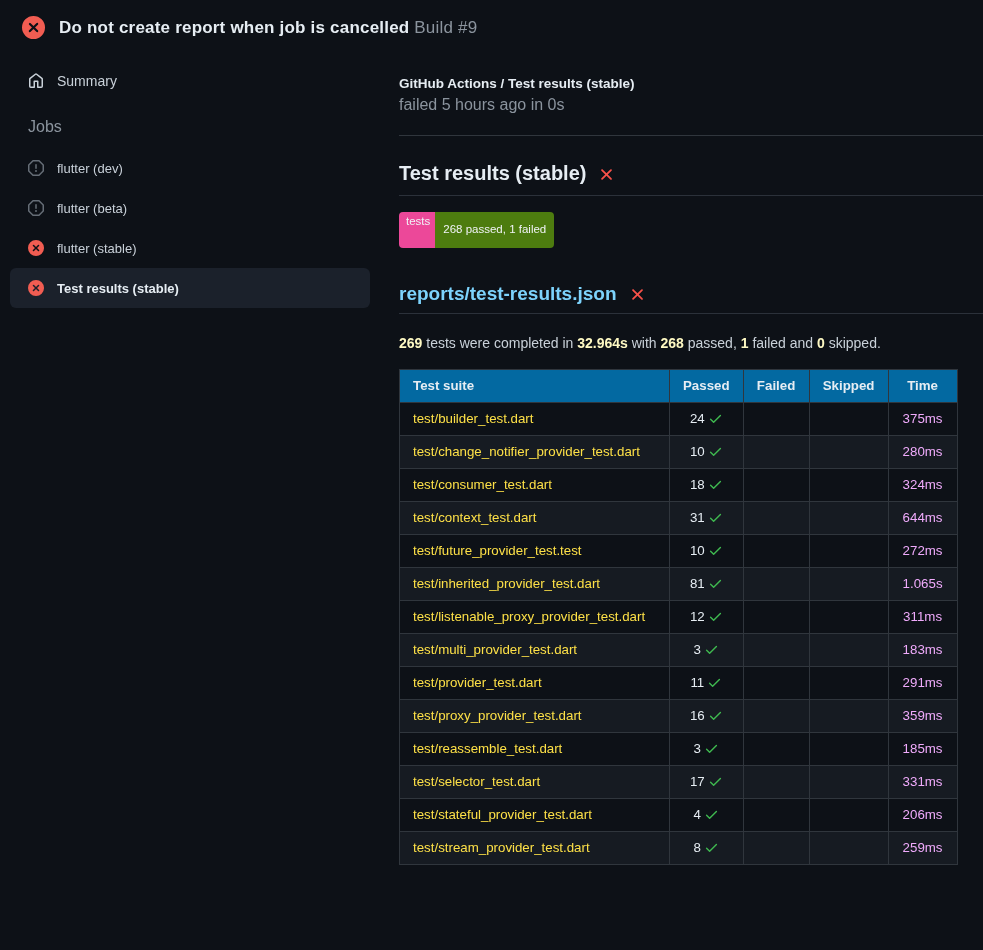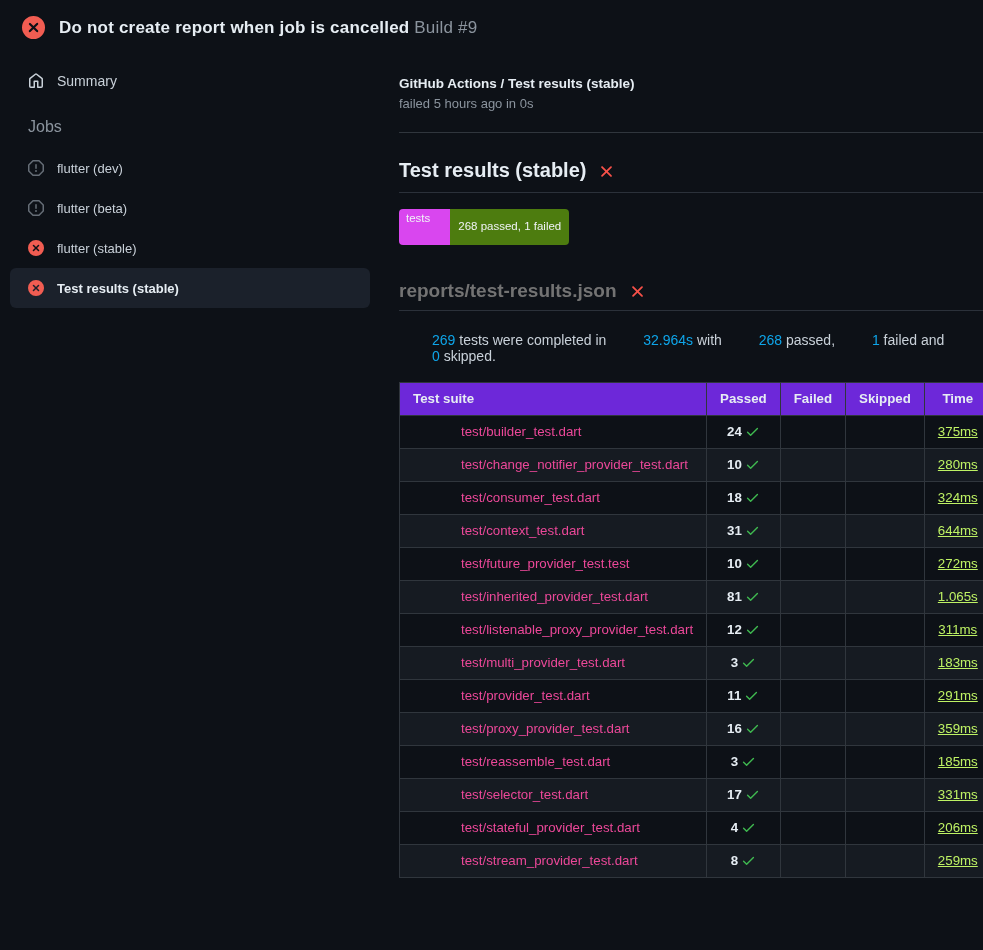--- a/index.html
+++ b/index.html
@@ -35,63 +35,63 @@
   .job-item {
     display: flex; align-items: center; gap: 13px;
     height: 40px; margin: 0 10px; padding: 0 18px;
     border-radius: 6px; font-size: 13px; color: #c9d1d9; cursor: pointer;
   }
   .job-item.selected { background: #1b212b; font-weight: 700; color: #e6edf3; }
 
   
   .main { flex: 1; padding: 27px 0 0 19px; min-width: 0; }
   .breadcrumb { font-size: 13.5px; font-weight: 700; }
-  .status-line { font-size: 13px; color: #8b949e; margin-top: 5px; }
+  .status-line { font-size: 16px; color: #8b949e; margin-top: 5px; }
   .top-divider { border-bottom: 1px solid #30363d; margin-top: 21px; }
 
   .section-heading {
     margin-top: 26px; padding-bottom: 10px;
     border-bottom: 1px solid #2b313a;
     font-size: 20px; font-weight: 600;
     display: flex; align-items: center; gap: 11px;
   }
   .badge { display: inline-flex; margin-top: 16px; font-size: 11.5px; line-height: 1;
            border-radius: 4px; overflow: hidden; color: #f0f3f6; }
-  .badge-label { background: #d946ef; padding: 4px 20px 4px 7px; }
+  .badge-label { background: #ec4899; padding: 4px 5px 4px 7px; }
   .badge-value { background: #4d7c0f; padding: 12px 8px; }
 
   .report-heading {
     margin-top: 35px; padding-bottom: 8px;
     border-bottom: 1px solid #2b313a;
     font-size: 19px; font-weight: 600;
     display: flex; align-items: center; gap: 11px;
   }
-  .report-heading a { color: #737373; text-decoration: none; }
+  .report-heading a { color: #7dd3fc; text-decoration: none; }
 
   .summary-text { margin-top: 21px; font-size: 14px; color: #c9d1d9; }
-  .summary-text b { color: #0ea5e9; font-weight: 400; margin-left: 33px; }
+  .summary-text b { color: #fef9c3; font-weight: 700; }
 
   
   table.results {
     margin-top: 18px; border-collapse: collapse;
     font-size: 13.3px; table-layout: fixed;
   }
   table.results th, table.results td {
     border: 1px solid #30363d; height: 33px; padding: 0 13px;
     white-space: nowrap; overflow: hidden;
   }
-  table.results th { background: #6d28d9; font-weight: 700; text-align: center; }
+  table.results th { background: #0369a1; font-weight: 700; text-align: center; }
   table.results th.col-suite { text-align: left; }
   table.results tbody tr:nth-child(odd)  { background: #0d1117; }
   table.results tbody tr:nth-child(even) { background: #161b22; }
   td.cell-num, td.cell-time { text-align: center; }
-  td.cell-suite a { color: #ec4899; text-decoration: none; margin-left: 48px; }
-  .count-wrap { display: inline-flex; align-items: center; gap: 3px; font-weight: bold; }
+  td.cell-suite a { color: #fde047; text-decoration: none; }
+  .count-wrap { display: inline-flex; align-items: center; gap: 3px; }
   .count-num { color: #e6edf3; }
-  td.cell-time { color: #bef264; text-decoration: underline; }
+  td.cell-time { color: #f0abfc; }
 </style>
 </head>
 <body>
 
 <div class="app-header">
   <span id="header-status-icon"><svg width="23" height="23" viewBox="0 0 16 16" fill="#f15d52" xmlns="http://www.w3.org/2000/svg">
         <path d="M2.343 13.657A8 8 0 1 1 13.658 2.343 8 8 0 0 1 2.343 13.657ZM6.03 4.97a.751.751 0 0 0-1.042.018.751.751 0 0 0-.018 1.042L6.94 8 4.97 9.97a.749.749 0 0 0 .326 1.275.749.749 0 0 0 .734-.215L8 9.06l1.97 1.97a.749.749 0 0 0 1.275-.326.749.749 0 0 0-.215-.734L9.06 8l1.97-1.97a.749.749 0 0 0-.326-1.275.749.749 0 0 0-.734.215L8 6.94Z"></path>
       </svg></span>
   <div class="app-title">
     <span>Do not create report when job is cancelled</span>

